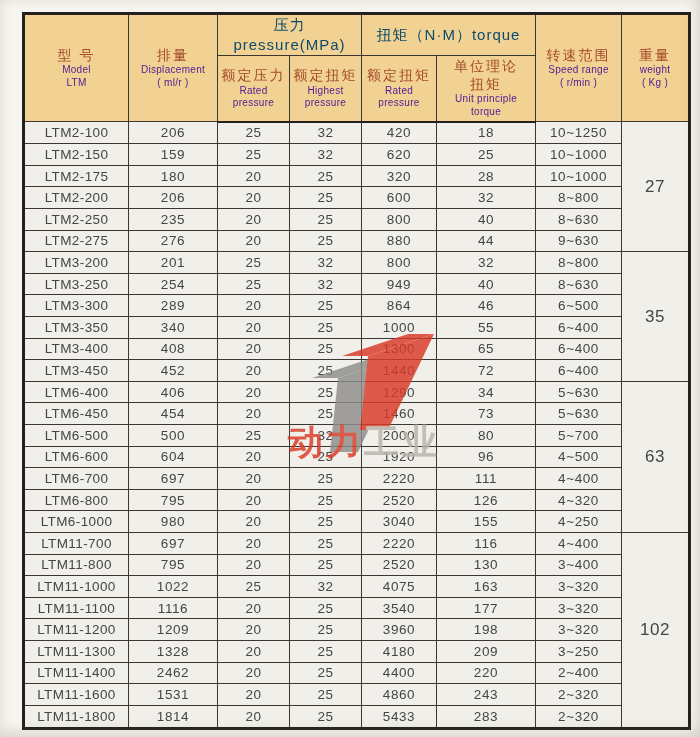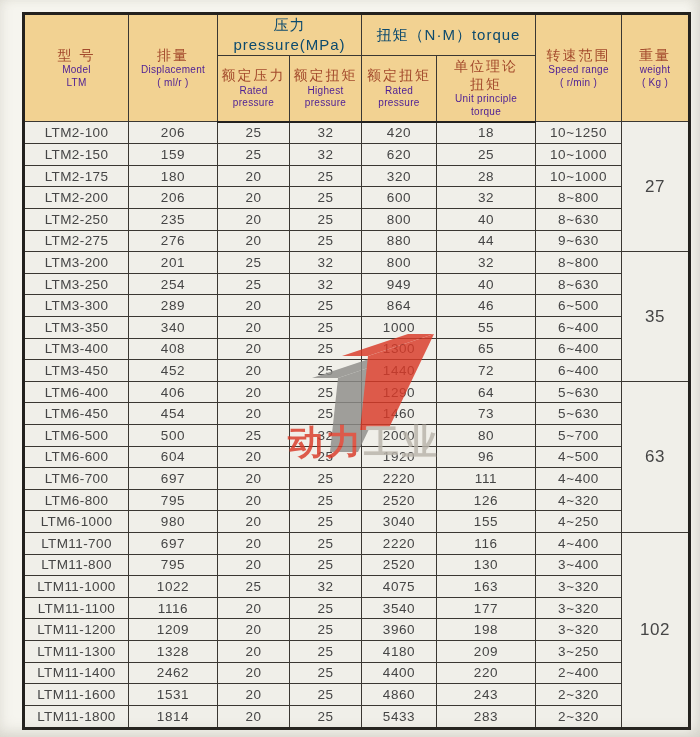--- a/index.html
+++ b/index.html
@@ -248,21 +248,21 @@
         <td>1440</td>
         <td>72</td>
         <td>6~400</td>
       </tr>
       <tr class="group-start">
         <td class="model">LTM6-400</td>
         <td>406</td>
         <td>20</td>
         <td>25</td>
         <td>1290</td>
-        <td>64</td>
+        <td>34</td>
         <td>5~630</td>
         <td rowspan="7" class="weight">63</td>
       </tr>
       <tr>
         <td class="model">LTM6-450</td>
         <td>454</td>
         <td>20</td>
         <td>25</td>
         <td>1460</td>
         <td>73</td>

